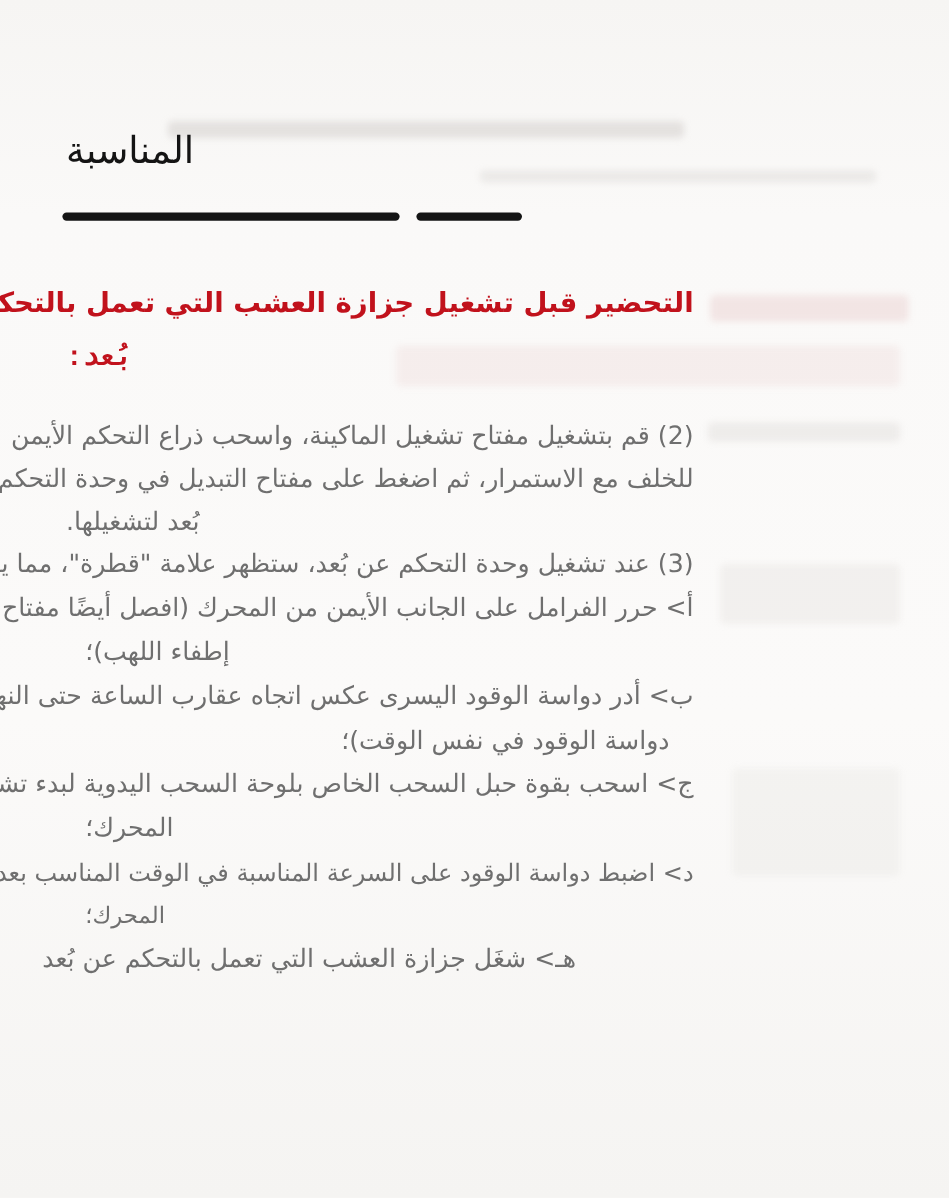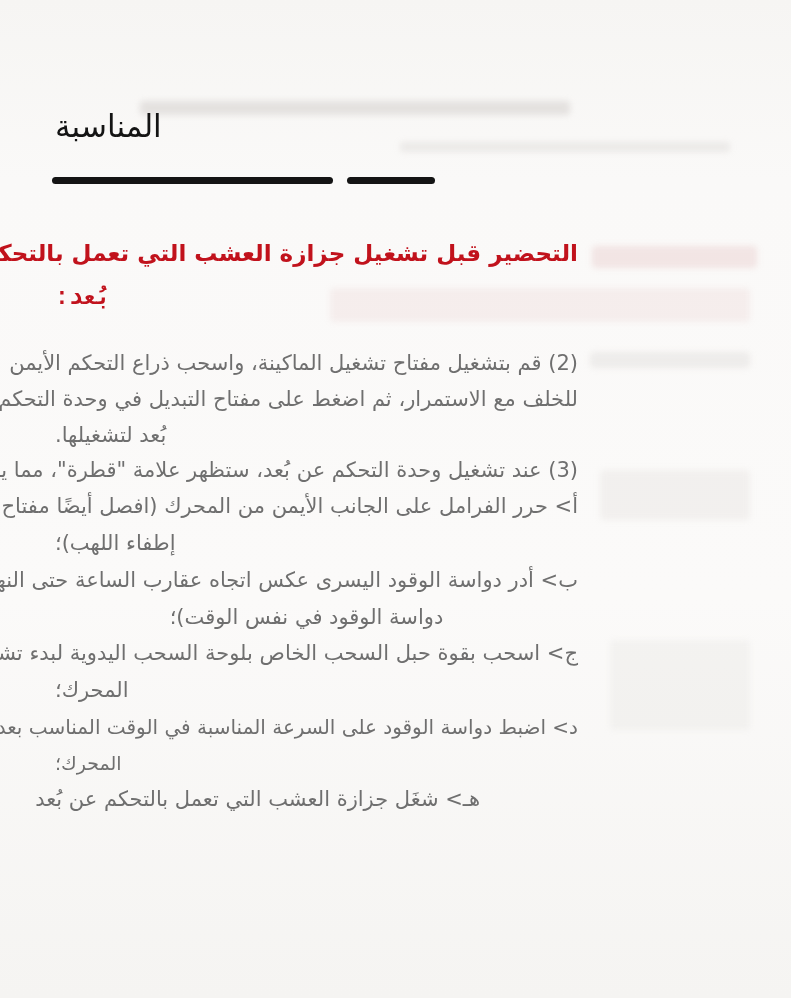--- a/index.html
+++ b/index.html
@@ -77,22 +77,22 @@
   }
   .h-red1 { height: 45px; }
   .h-red2 { height: 65px; }
   .h-i1   { height: 76px; padding-left: 2px; padding-right: 40px; }
   .h36 { height: 36px; }
   .h35 { height: 35px; }
   .h37 { height: 37px; }
   .small { font-size: 19px; }
   .mid   { font-size: 20px; }
   .ind5  { padding-left: 0; text-indent: 5px; font-family: Liberation Mono, monospace; }
-  .indentL12 { margin-left: 0; padding-right: 0; text-align: left; text-indent: 12px; }
-  .indentL20 { text-align: center; text-indent: 20px; }
+  .indentL12 { margin-left: 16px; padding-right: 0; text-align: left; text-indent: 12px; }
+  .indentL20 { text-align: right; text-indent: 20px; }
   .e-line { text-align: center; padding-right: 98px; }
 </style>
 </head>
 <body>
 
 <div class="page">
 
   <div class="ghost g1"></div>
   <div class="ghost g2"></div>
   <div class="ghost g3"></div>

